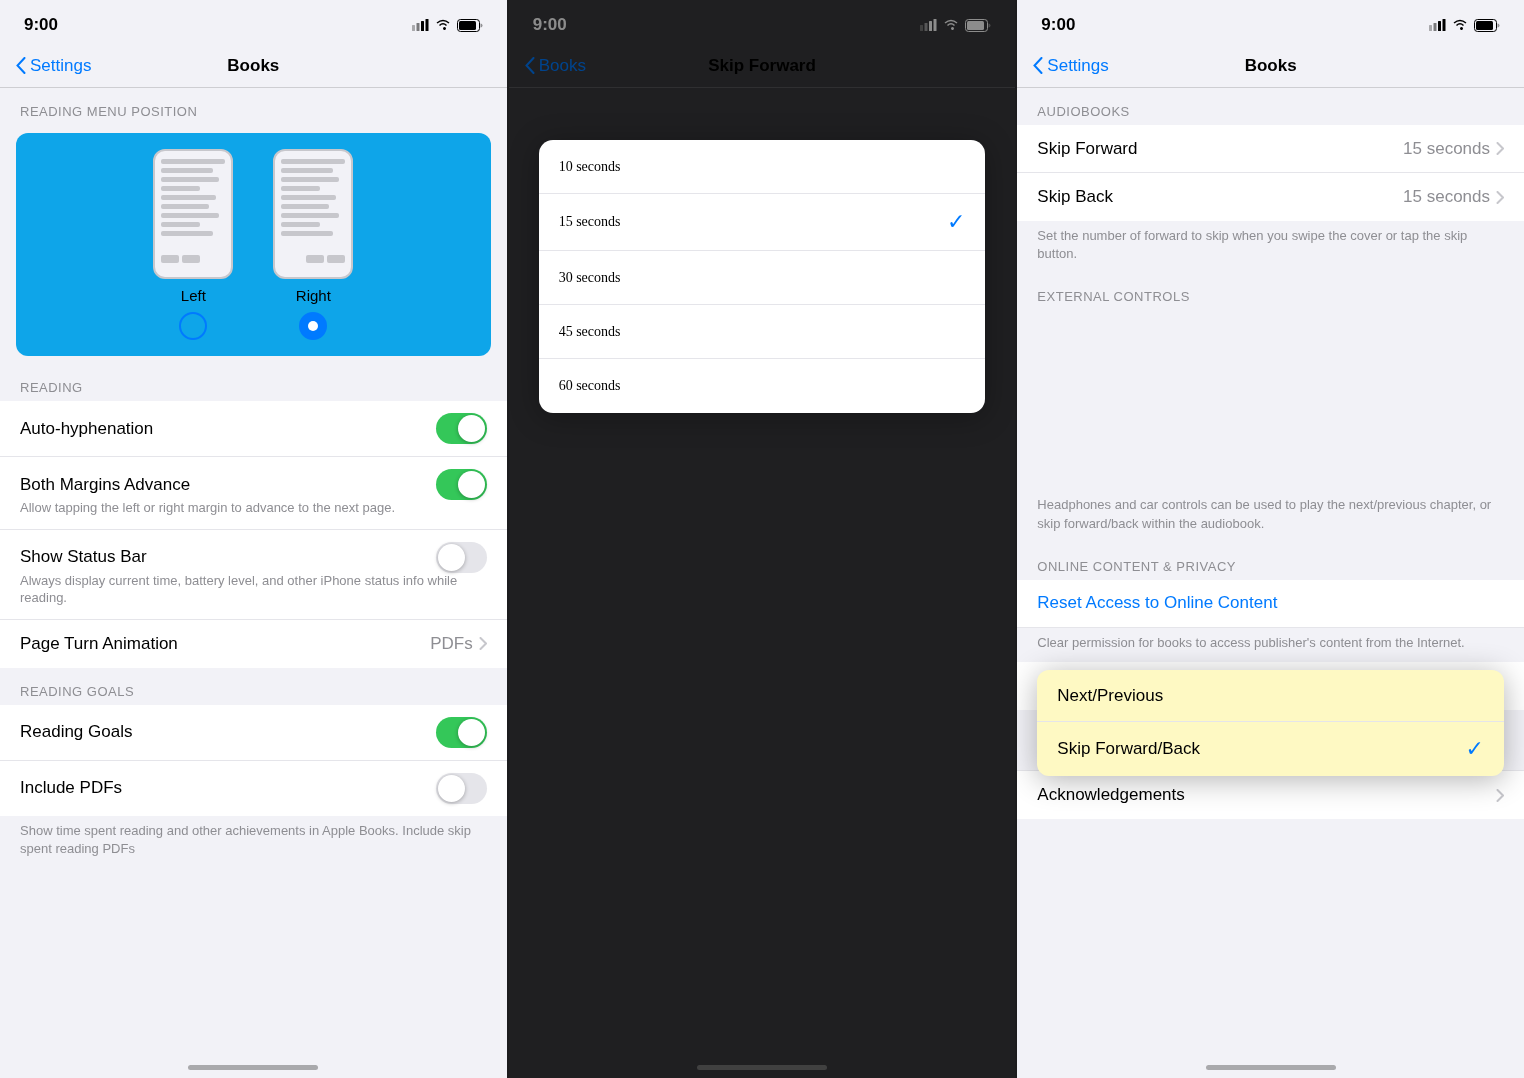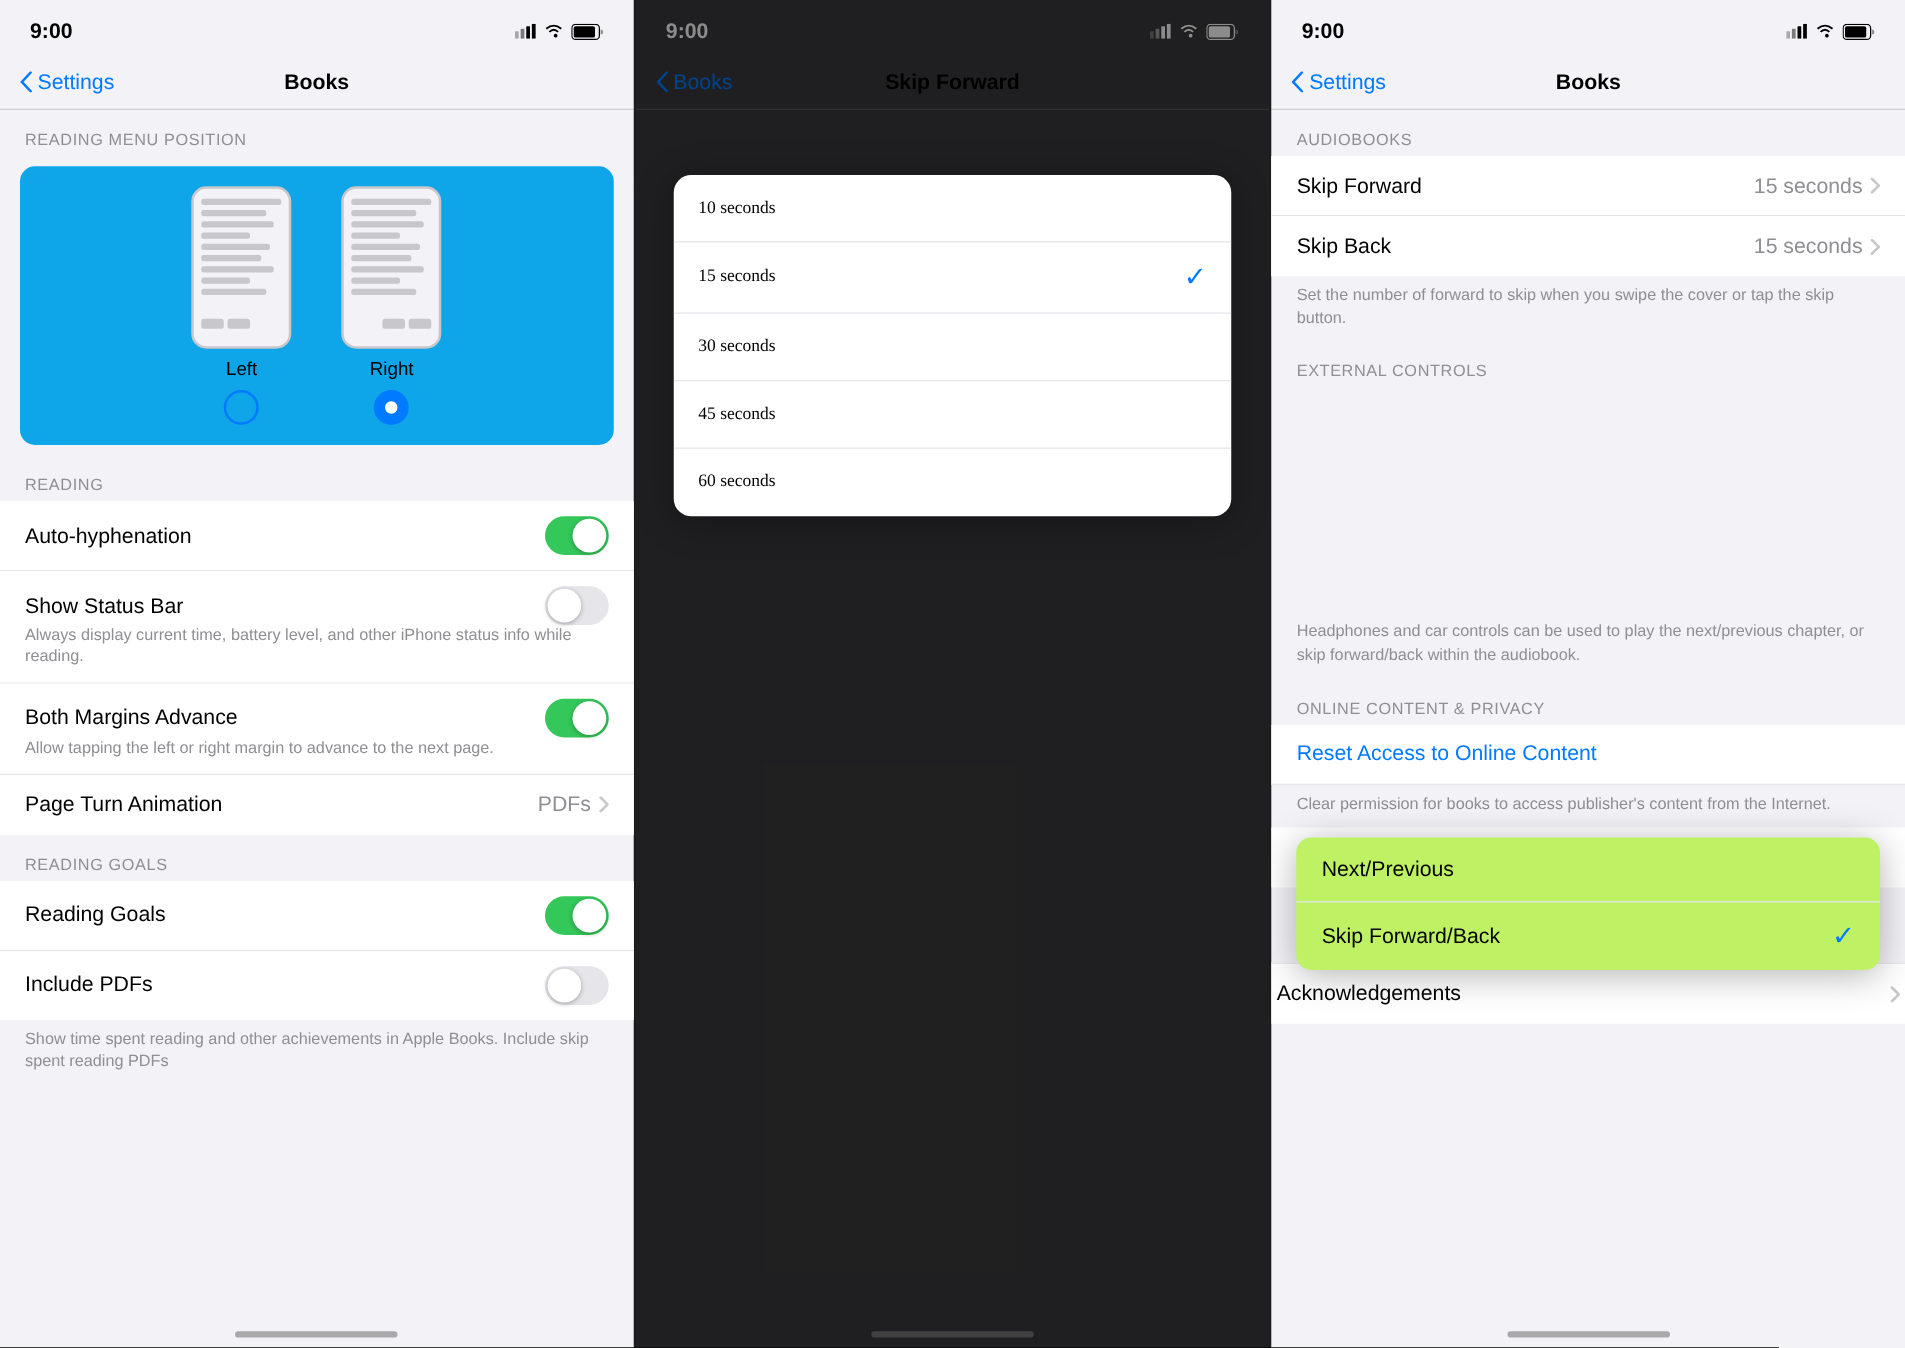--- a/index.html
+++ b/index.html
@@ -259,21 +259,21 @@
       height: 1078px;
       background: #1c1c1e;
     }
 
     
     .external-controls-card {
       position: absolute;
       left: 20px;
       right: 20px;
       top: 360px;
-      background: #bef264;
+      background: #fef9c3;
       border-radius: 12px;
       overflow: hidden;
       z-index: 2;
       box-shadow: 0 4px 30px rgba(0,0,0,0.3);
     }
     .ec-row {
       display: flex;
       align-items: center;
       justify-content: space-between;
       padding: 14px 20px;
@@ -302,21 +302,21 @@
       color: #8e8e93;
       padding: 6px 20px 10px;
       line-height: 1.4;
     }
 
     
     .ack-row {
       display: flex;
       align-items: center;
       justify-content: space-between;
-      padding: 14px 4px;
+      padding: 14px 20px;
       background: #fff;
       border-top: 1px solid #e5e5ea;
       min-height: 48px;
     }
   </style>
 </head>
 <body>
 
 <div class="phone-panel white-bg">
 
@@ -404,36 +404,36 @@
 
     <div class="settings-row">
       <span class="settings-row-label">Auto-hyphenation</span>
       <div class="toggle on">
         <div class="toggle-thumb"></div>
       </div>
     </div>
 
     <div class="settings-row" style="flex-direction:column;align-items:flex-start;">
       <div style="display:flex;justify-content:space-between;width:100%;align-items:center;">
+        <span class="settings-row-label">Both Margins Advance</span>
+        <div class="toggle on">
+          <div class="toggle-thumb"></div>
+        </div>
+      </div>
+      <span class="row-sublabel">Allow tapping the left or right margin to advance to the next page.</span>
+    </div>
+
+    <div class="settings-row" style="flex-direction:column;align-items:flex-start;">
+      <div style="display:flex;justify-content:space-between;width:100%;align-items:center;">
         <span class="settings-row-label">Show Status Bar</span>
         <div class="toggle off">
           <div class="toggle-thumb"></div>
         </div>
       </div>
       <span class="row-sublabel">Always display current time, battery level, and other iPhone status info while reading.</span>
-    </div>
-
-    <div class="settings-row" style="flex-direction:column;align-items:flex-start;">
-      <div style="display:flex;justify-content:space-between;width:100%;align-items:center;">
-        <span class="settings-row-label">Both Margins Advance</span>
-        <div class="toggle on">
-          <div class="toggle-thumb"></div>
-        </div>
-      </div>
-      <span class="row-sublabel">Allow tapping the left or right margin to advance to the next page.</span>
     </div>
 
     <div class="settings-row">
       <span class="settings-row-label">Page Turn Animation</span>
       <div class="settings-row-value">
         <span>PDFs</span>
         <svg viewBox="0 0 8 13">
           <path d="M1.5 1 L7 6.5 L1.5 12" stroke="#c7c7cc" stroke-width="2" fill="none" stroke-linecap="round"></path>
         </svg>
       </div>

